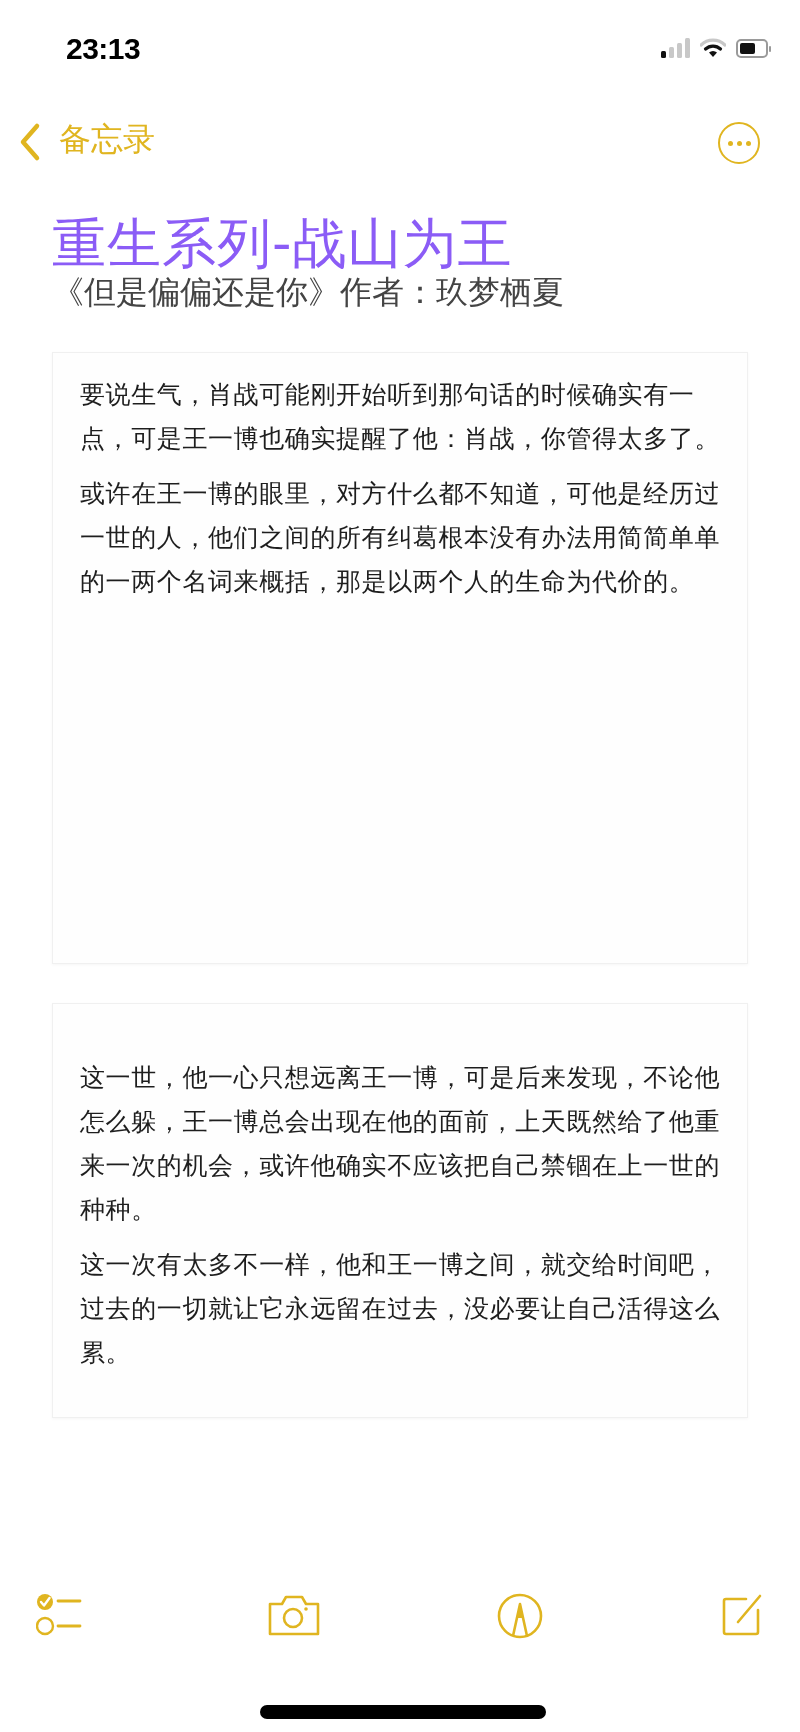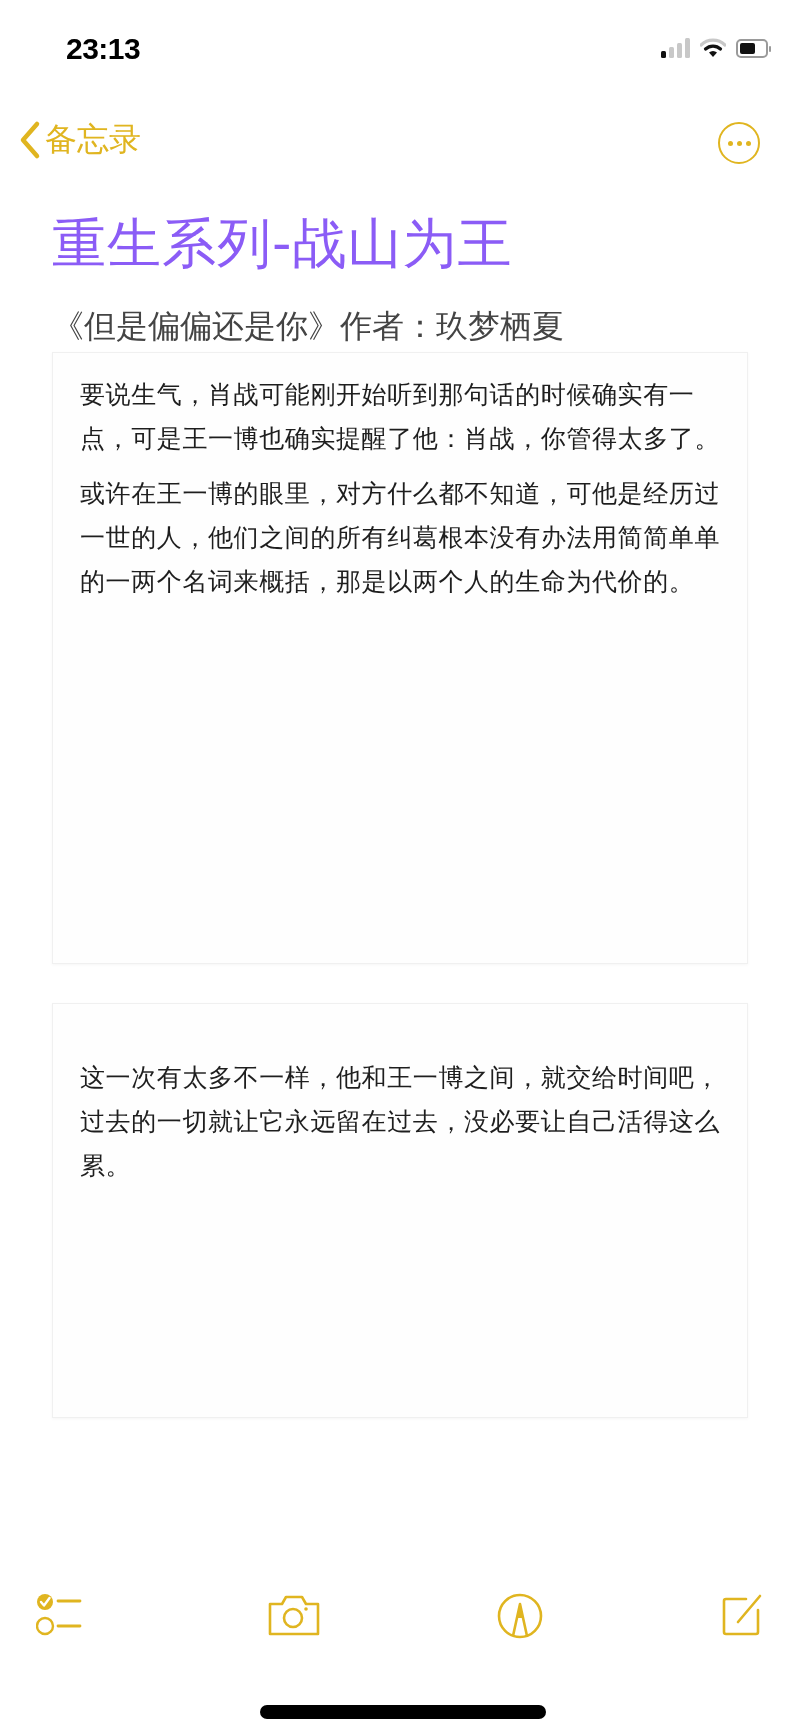--- a/index.html
+++ b/index.html
@@ -20,37 +20,37 @@
   .signal { display: flex; align-items: flex-end; gap: 3px; height: 20px; }
   .signal span { width: 5px; border-radius: 1.5px; background: #c8c8c8; }
   .signal span.on { background: #111; }
   .battery { position: relative; width: 32px; height: 19px; border: 2px solid #9a9a9a; border-radius: 5px; padding: 2px; }
   .battery .level { width: 62%; height: 100%; background: #111; border-radius: 2px; }
   .battery::after { content: ""; position: absolute; right: -5px; top: 5px; width: 2px; height: 6px; background: #9a9a9a; border-radius: 1px; }
 
   
   .nav-back {
     position: absolute; left: 18px; top: 118px;
-    display: flex; align-items: center; gap: 3px; cursor: pointer;
+    display: flex; align-items: flex-end; gap: 17px; cursor: pointer;
   }
   .nav-back-label { font-size: 32px; color: #e0b520; }
   .more-btn {
     position: absolute; left: 718px; top: 122px;
     width: 42px; height: 42px; border: 2.5px solid #e0b520; border-radius: 50%;
     display: flex; align-items: center; justify-content: center; gap: 4px; cursor: pointer;
   }
   .more-btn i { width: 5px; height: 5px; background: #e0b520; border-radius: 50%; display: block; }
 
   
   .note-title {
     position: absolute; left: 52px; top: 208px;
     font-size: 54px; font-weight: normal; color: #8b5cf6; letter-spacing: 1px;
   }
   .note-subtitle {
-    position: absolute; left: 52px; top: 305px;
+    position: absolute; left: 52px; top: 271px;
     font-size: 32px; color: #444;
   }
 
   
   .card {
     position: absolute; left: 52px; width: 696px;
     background: #fefefe;
     border: 1px solid #f0f0f0;
     box-shadow: 0 1px 3px rgba(0,0,0,0.04);
   }
@@ -105,20 +105,21 @@
 
   <div class="note-title">重生系列-战山为王</div>
   <div class="note-subtitle">《但是偏偏还是你》作者：玖梦栖夏</div>
 
   <div class="card card-1">
     <p class="para">要说生气，肖战可能刚开始听到那句话的时候确实有一点，可是王一博也确实提醒了他：肖战，你管得太多了。</p>
     <p class="para">或许在王一博的眼里，对方什么都不知道，可他是经历过一世的人，他们之间的所有纠葛根本没有办法用简简单单的一两个名词来概括，那是以两个人的生命为代价的。</p>
   </div>
 
   <div class="card card-2">
+    <p class="para">这一世，他一心只想远离王一博，可是后来发现，不论他怎么躲，王一博总会出现在他的面前，上天既然给了他重来一次的机会，或许他确实不应该把自己禁锢在上一世的种种。</p>
     <p class="para">这一次有太多不一样，他和王一博之间，就交给时间吧，过去的一切就让它永远留在过去，没必要让自己活得这么累。</p>
   </div>
 
   <div class="toolbar-btn" style="left:36px;">
     <svg width="54" height="46" viewBox="0 0 54 46">
       <circle cx="9" cy="10" r="8" fill="#e0b520"></circle>
       <path d="M5 10 L8 13.5 L13.5 6" stroke="#fff" stroke-width="2.4" fill="none" stroke-linecap="round" stroke-linejoin="round"></path>
       <line x1="22" y1="9" x2="44" y2="9" stroke="#e0b520" stroke-width="2.8" stroke-linecap="round"></line>
       <circle cx="9" cy="34" r="8" fill="none" stroke="#e0b520" stroke-width="2.4"></circle>
       <line x1="22" y1="34" x2="44" y2="34" stroke="#e0b520" stroke-width="2.8" stroke-linecap="round"></line>

